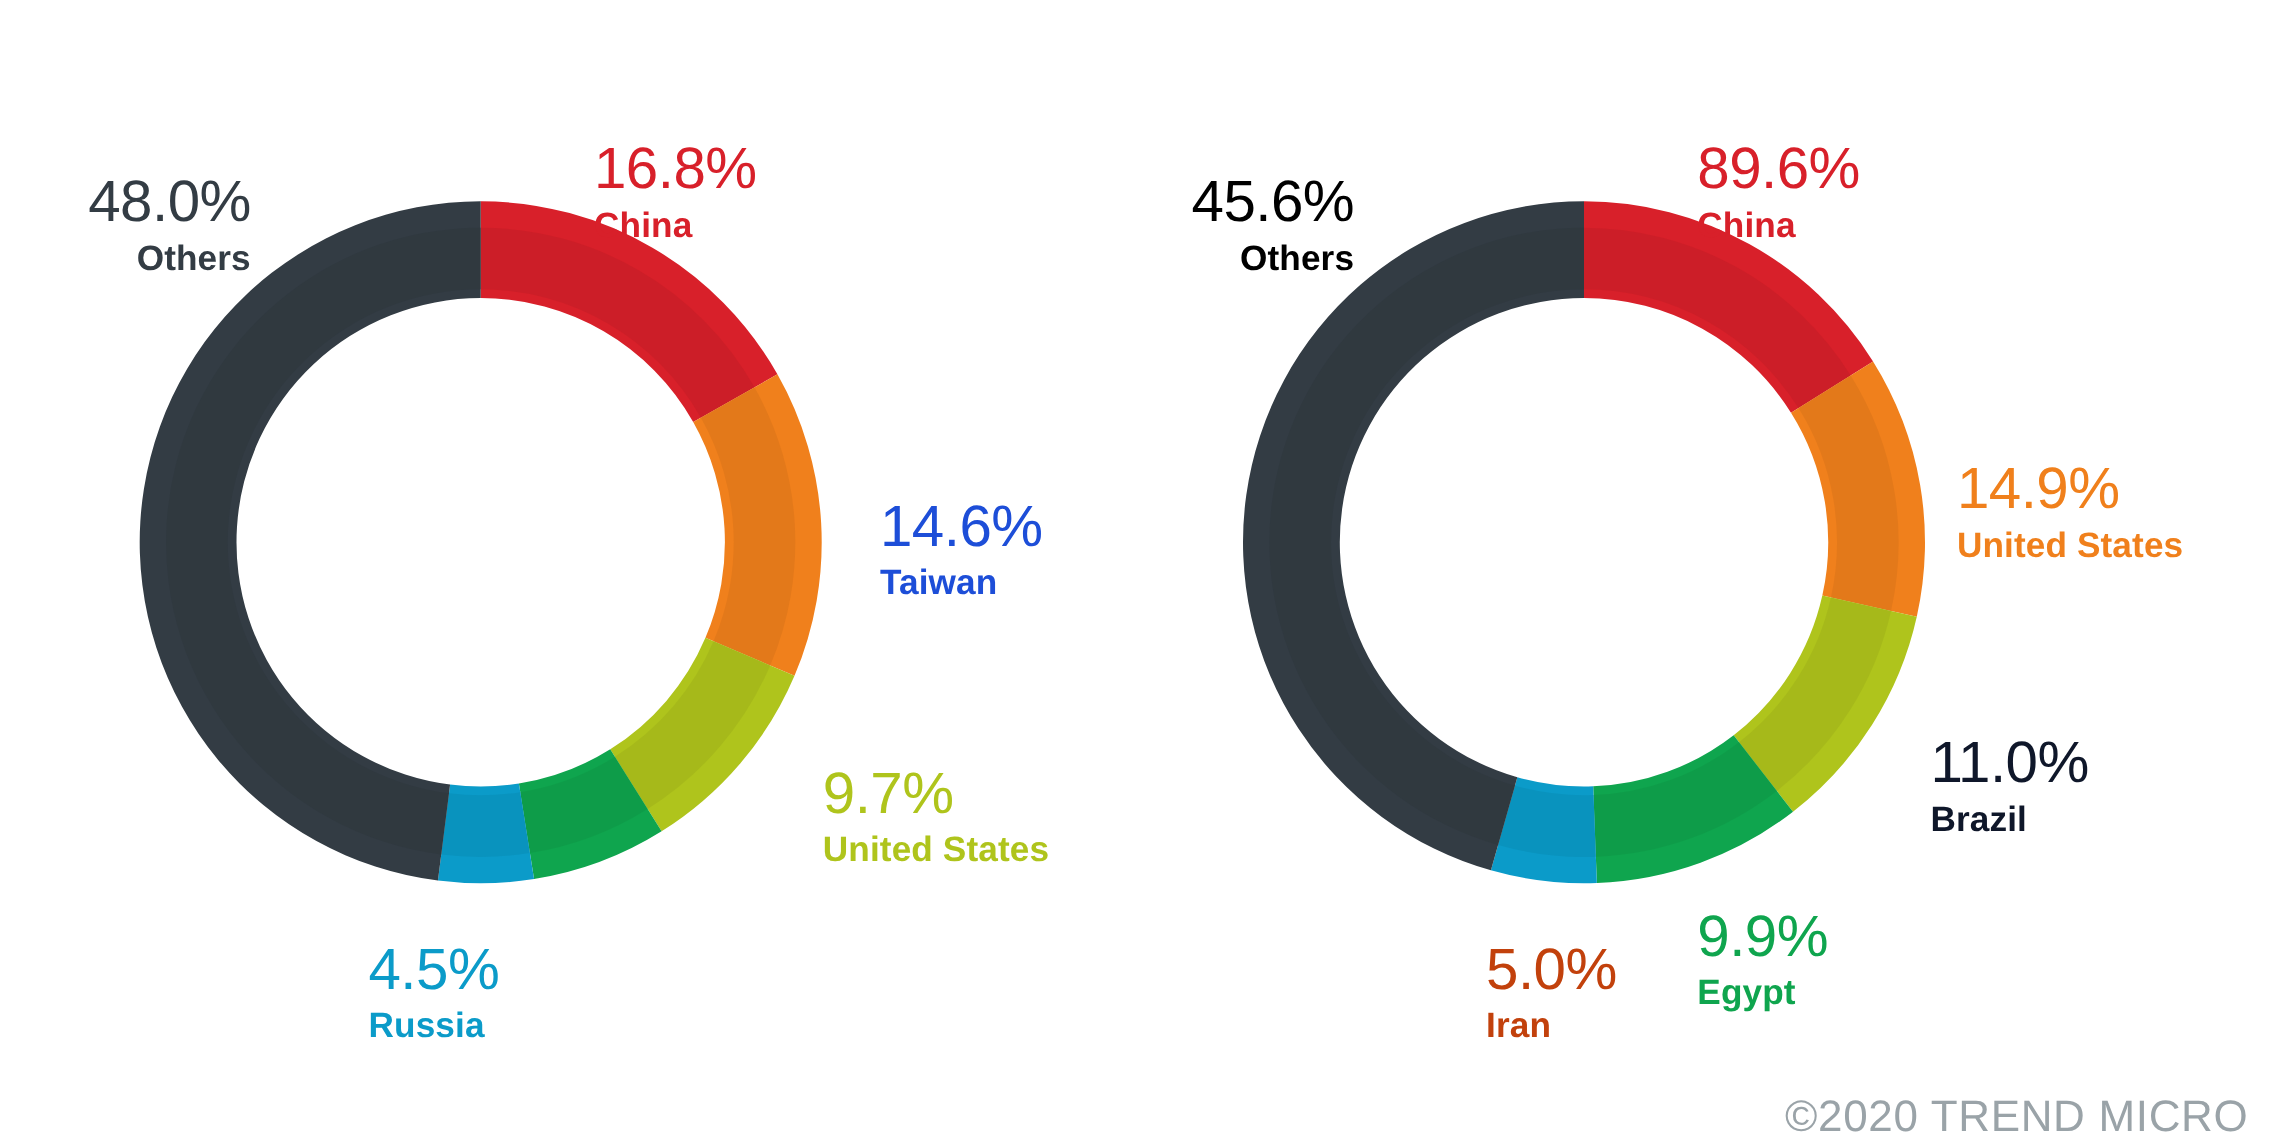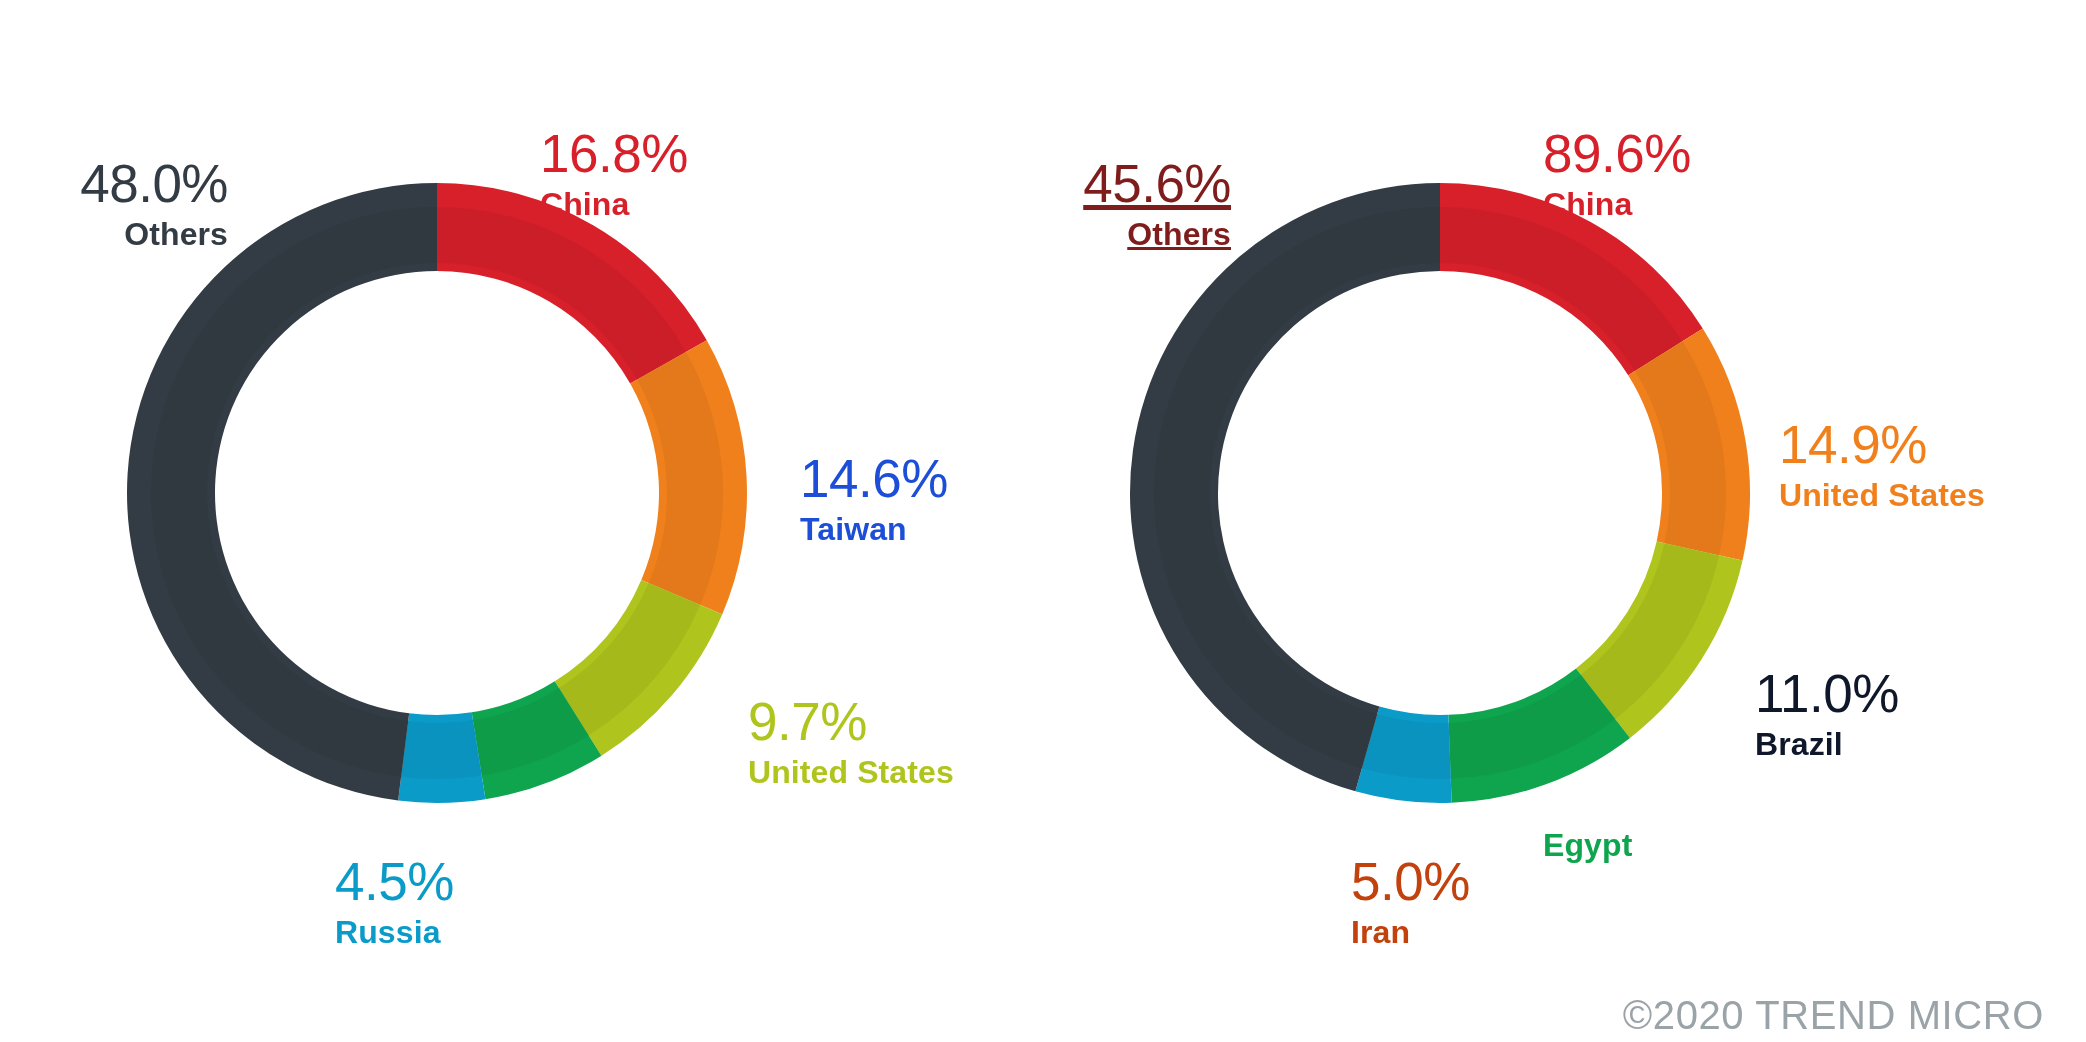--- a/index.html
+++ b/index.html
@@ -153,41 +153,42 @@
             <path d="M 510.0011866324228 564.9480538364639 A 310 310 0 0 1 331.68395662767983 629.7797365185827 L 328.36722055272554 541.8422629262108 A 222 222 0 0 0 456.06536591096085 495.4144127474032 Z" fill="#0FA54E"></path>
             <path d="M 495.2914173447514 545.9843335394473 A 286 286 0 0 1 330.77939224360136 605.7967891752085 L 328.668742014085 549.8365787073355 A 230 230 0 0 0 460.96862234018465 501.73565284640875 Z" fill="#0e9546" opacity="0.55"></path>
             <path d="M 331.68395662767983 629.7797365185827 A 310 310 0 0 1 235.3848999896293 618.2285781916867 L 259.4046703151539 533.570143092111 A 222 222 0 0 0 328.36722055272554 541.8422629262108 Z" fill="#0B9BC9"></path>
             <path d="M 330.77939224360136 605.7967891752085 A 286 286 0 0 1 241.93574644204512 595.1399140736206 L 257.2210548310153 541.2663644647998 A 230 230 0 0 0 328.668742014085 549.8365787073355 Z" fill="#0a8cb5" opacity="0.55"></path>
             <path d="M 235.3848999896293 618.2285781916867 A 310 310 0 0 1 319.99999999999994 10 L 319.99999999999994 98 A 222 222 0 0 0 259.4046703151539 533.570143092111 Z" fill="#333C44"></path>
             <path d="M 241.93574644204512 595.1399140736206 A 286 286 0 0 1 319.99999999999994 34 L 319.99999999999994 90 A 230 230 0 0 0 257.2210548310153 541.2663644647998 Z" fill="#2e363d" opacity="0.55"></path>
           </g>
       </svg>
     </div>
 
-    <div class="lbl align-right" style="left: -40px; top: 122px; width: 228px; color: #7f1d1d; text-decoration: underline;">
+    <div class="lbl align-right" style="left: -40px; top: 122px; width: 228px; color: #000000;">
       <span class="pct">45.6%</span>
       <span class="name">Others</span>
     </div>
 
     <div class="lbl align-center" style="left: 500px; top: 92px; width: 220px; color: rgb(216, 32, 42);">
       <span class="pct">89.6%</span>
       <span class="name">China</span>
     </div>
 
     <div class="lbl align-left" style="left: 736px; top: 383px; width: 300px; color: rgb(240, 128, 28);">
       <span class="pct">14.9%</span>
       <span class="name">United States</span>
     </div>
 
     <div class="lbl align-left" style="left: 712px; top: 632px; width: 250px; color: #0f172a;">
       <span class="pct">11.0%</span>
       <span class="name">Brazil</span>
     </div>
 
     <div class="lbl align-center" style="left: 500px; top: 790px; width: 230px; color: rgb(15, 165, 78);">
+      <span class="pct">9.9%</span>
       <span class="name">Egypt</span>
     </div>
 
     <div class="lbl align-center" style="left: 308px; top: 820px; width: 190px; color: #c2410c;">
       <span class="pct">5.0%</span>
       <span class="name">Iran</span>
     </div>
 
   </div>
 

